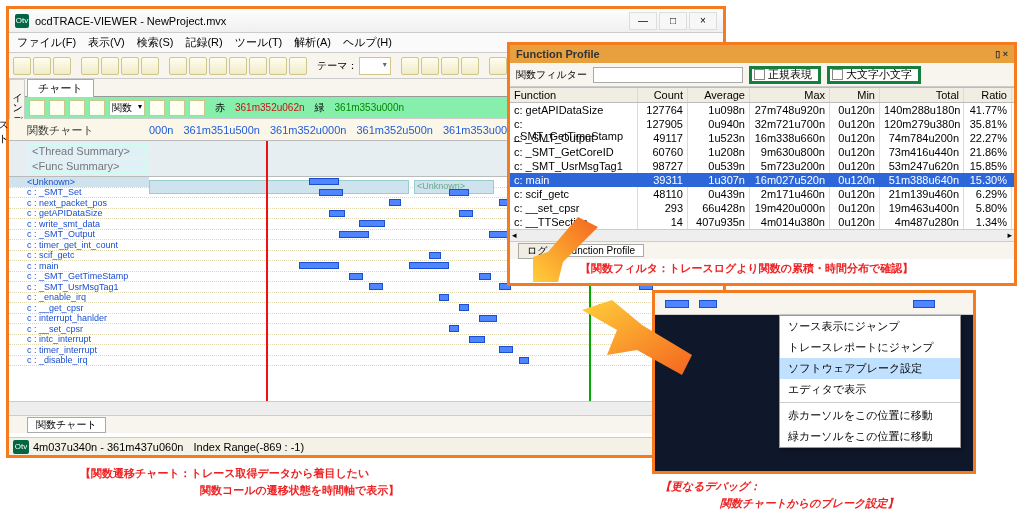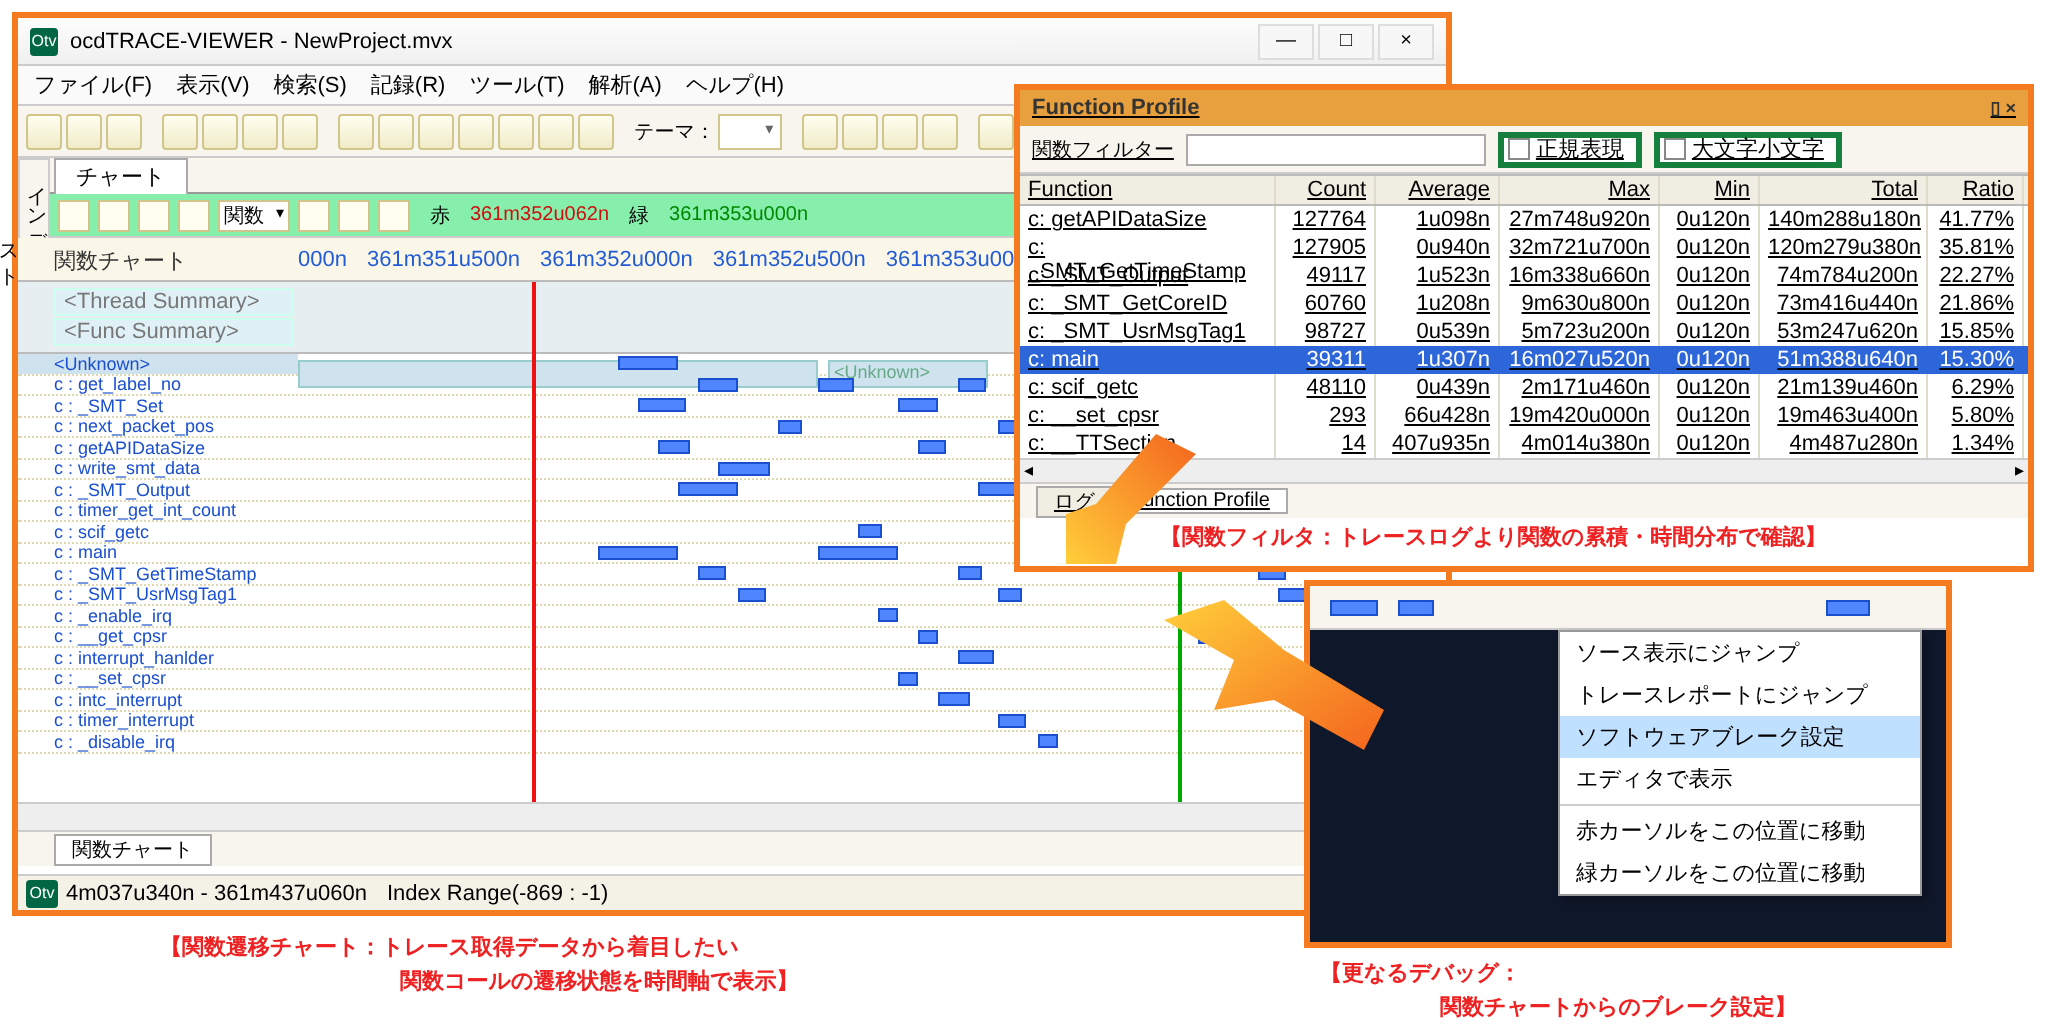--- a/index.html
+++ b/index.html
@@ -49,21 +49,21 @@
   .unknown-strip{position:absolute; top:39px; height:14px; background:#cfe3ef; border:1px solid #9cc; font-size:9px; color:#6a8; padding-left:2px;}
 
   .chart-scrollbar{height:14px; background:#eee; border-top:1px solid #ccc;}
   .chart-tab-bottom{height:18px; background:#f7f5ee; border-top:1px solid #ccc; display:flex; align-items:center; padding-left:18px;}
   .chart-tab-bottom span{border:1px solid #aaa; padding:0 8px; background:#fff; font-size:10px;}
 
   .status-bar{position:absolute; bottom:0; left:0; right:0; height:18px; background:#f4f2e6; border-top:1px solid #ccc; display:flex; align-items:center; padding:0 4px;}
   .status-bar .sicon{width:16px;height:14px;background:#064;color:#fff;font-size:8px;display:flex;align-items:center;justify-content:center;margin-right:4px;border-radius:2px;}
 
   
-  .profile-panel{position:absolute; left:507px; top:42px; width:510px; height:244px; border:3px solid #f47b1f; background:#fff;text-decoration:underline;}
+  .profile-panel{position:absolute; left:507px; top:42px; width:510px; height:244px; border:3px solid #f47b1f; background:#fff;}
   .pp-title{height:18px;background:#e8a03e;color:#333;display:flex;align-items:center;padding:0 6px;font-weight:bold;font-size:11px;}
   .pp-title .pin{margin-left:auto;font-size:9px;}
   .pp-filter{height:24px;background:#f7f5ee;border-bottom:1px solid #ccc;display:flex;align-items:center;gap:6px;padding:0 6px;}
   .pp-filter .flabel{font-size:10px;}
   .pp-filter input{width:150px;height:16px;border:1px solid #aaa;}
   .pp-filter .cbwrap{display:flex;align-items:center;gap:3px;border:3px solid #15803d;padding:0 6px 0 2px;height:18px;background:#fff;}
   .pp-filter .cbwrap .cbox{width:11px;height:11px;border:1px solid #888;background:#fff;}
 
   .pp-table{font-size:10px;}
   .pp-table-head{display:flex;height:16px;background:#f0eee2;border-bottom:1px solid #bbb;border-top:1px solid #bbb;}
@@ -192,31 +192,20 @@
     <div class="vline-grn" style="left:580px;"></div>
 
     <div class="fn-rows" id="fn-rows">
         <div class="fn-row first">
           <div class="rname hi">&lt;Unknown&gt;</div>
           <div class="gantt">
             <span class="bar" style="left: 160px; width: 30px;"></span>
           </div>
         </div>
         <div class="fn-row">
-          <div class="rname">c : get_label_no</div>
-          <div class="gantt">
-            <span class="bar" style="left: 200px; width: 20px;"></span>
-            <span class="bar" style="left: 260px; width: 18px;"></span>
-            <span class="bar" style="left: 330px; width: 14px;"></span>
-            <span class="bar" style="left: 400px; width: 20px;"></span>
-            <span class="bar" style="left: 470px; width: 18px;"></span>
-            <span class="bar" style="left: 560px; width: 22px;"></span>
-          </div>
-        </div>
-        <div class="fn-row">
           <div class="rname">c : _SMT_Set</div>
           <div class="gantt">
             <span class="bar" style="left: 170px; width: 24px;"></span>
             <span class="bar" style="left: 300px; width: 20px;"></span>
             <span class="bar" style="left: 440px; width: 18px;"></span>
           </div>
         </div>
         <div class="fn-row">
           <div class="rname">c : next_packet_pos</div>
           <div class="gantt">
@@ -510,16 +499,16 @@
     </svg>
 </div>
 
 <div class="anno" style="left:80px; top:465px;">
   <span>【関数遷移チャート：トレース取得データから着目したい</span><br>
   <span style="padding-left:120px;">関数コールの遷移状態を時間軸で表示】</span>
 </div>
 <div class="anno" style="left:580px; top:260px;">
   <span>【関数フィルタ：トレースログより関数の累積・時間分布で確認】</span>
 </div>
-<div class="anno" style="left:660px; top:478px;">
+<div class="anno" style="left:660px; top:478px;font-style:italic;">
   <span>【更なるデバッグ：</span><br>
   <span style="padding-left:60px;">関数チャートからのブレーク設定】</span>
 </div>
 
 </body></html>

